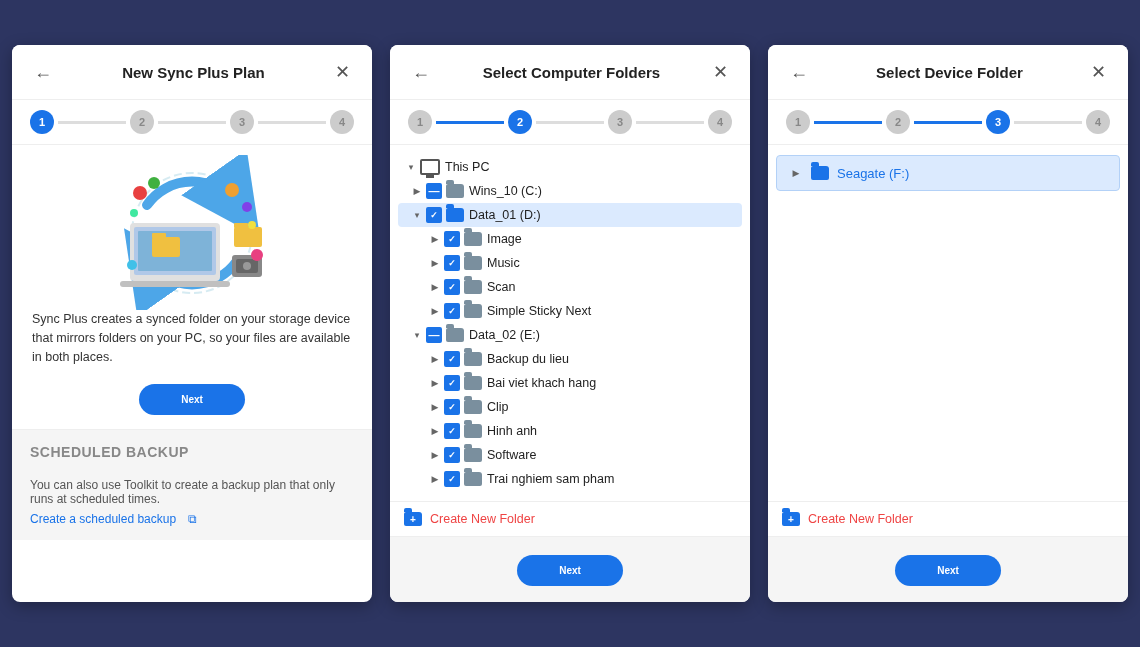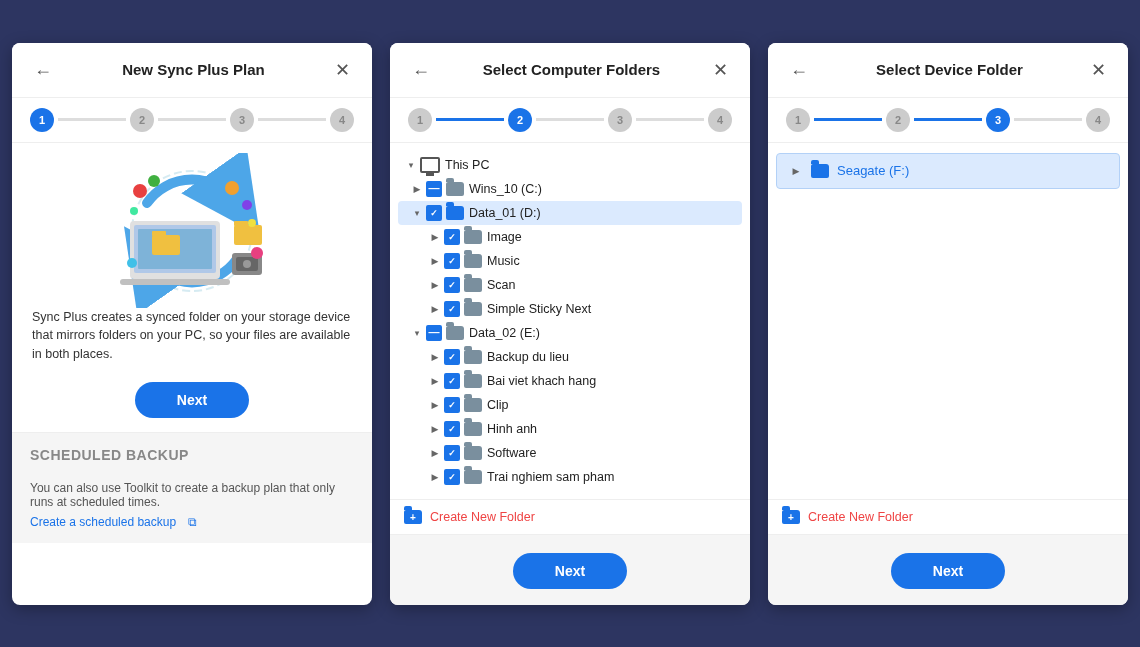--- a/index.html
+++ b/index.html
@@ -110,21 +110,21 @@
       text-align: left;
       width: 100%;
     }
     .desc-text p { margin-bottom: 10px; }
     .next-btn {
       background: #1a73e8;
       color: #fff;
       border: none;
       border-radius: 50px;
       padding: 10px 42px;
-      font-size: 14px;
+      font-size: 10px;
       font-weight: 600;
       cursor: pointer;
       margin: 8px 0 2px;
       text-align: center;
     }
     .scheduled-backup {
       background: #f5f5f5;
       border-top: 1px solid #eee;
       padding: 14px 18px;
       font-size: 12px;

